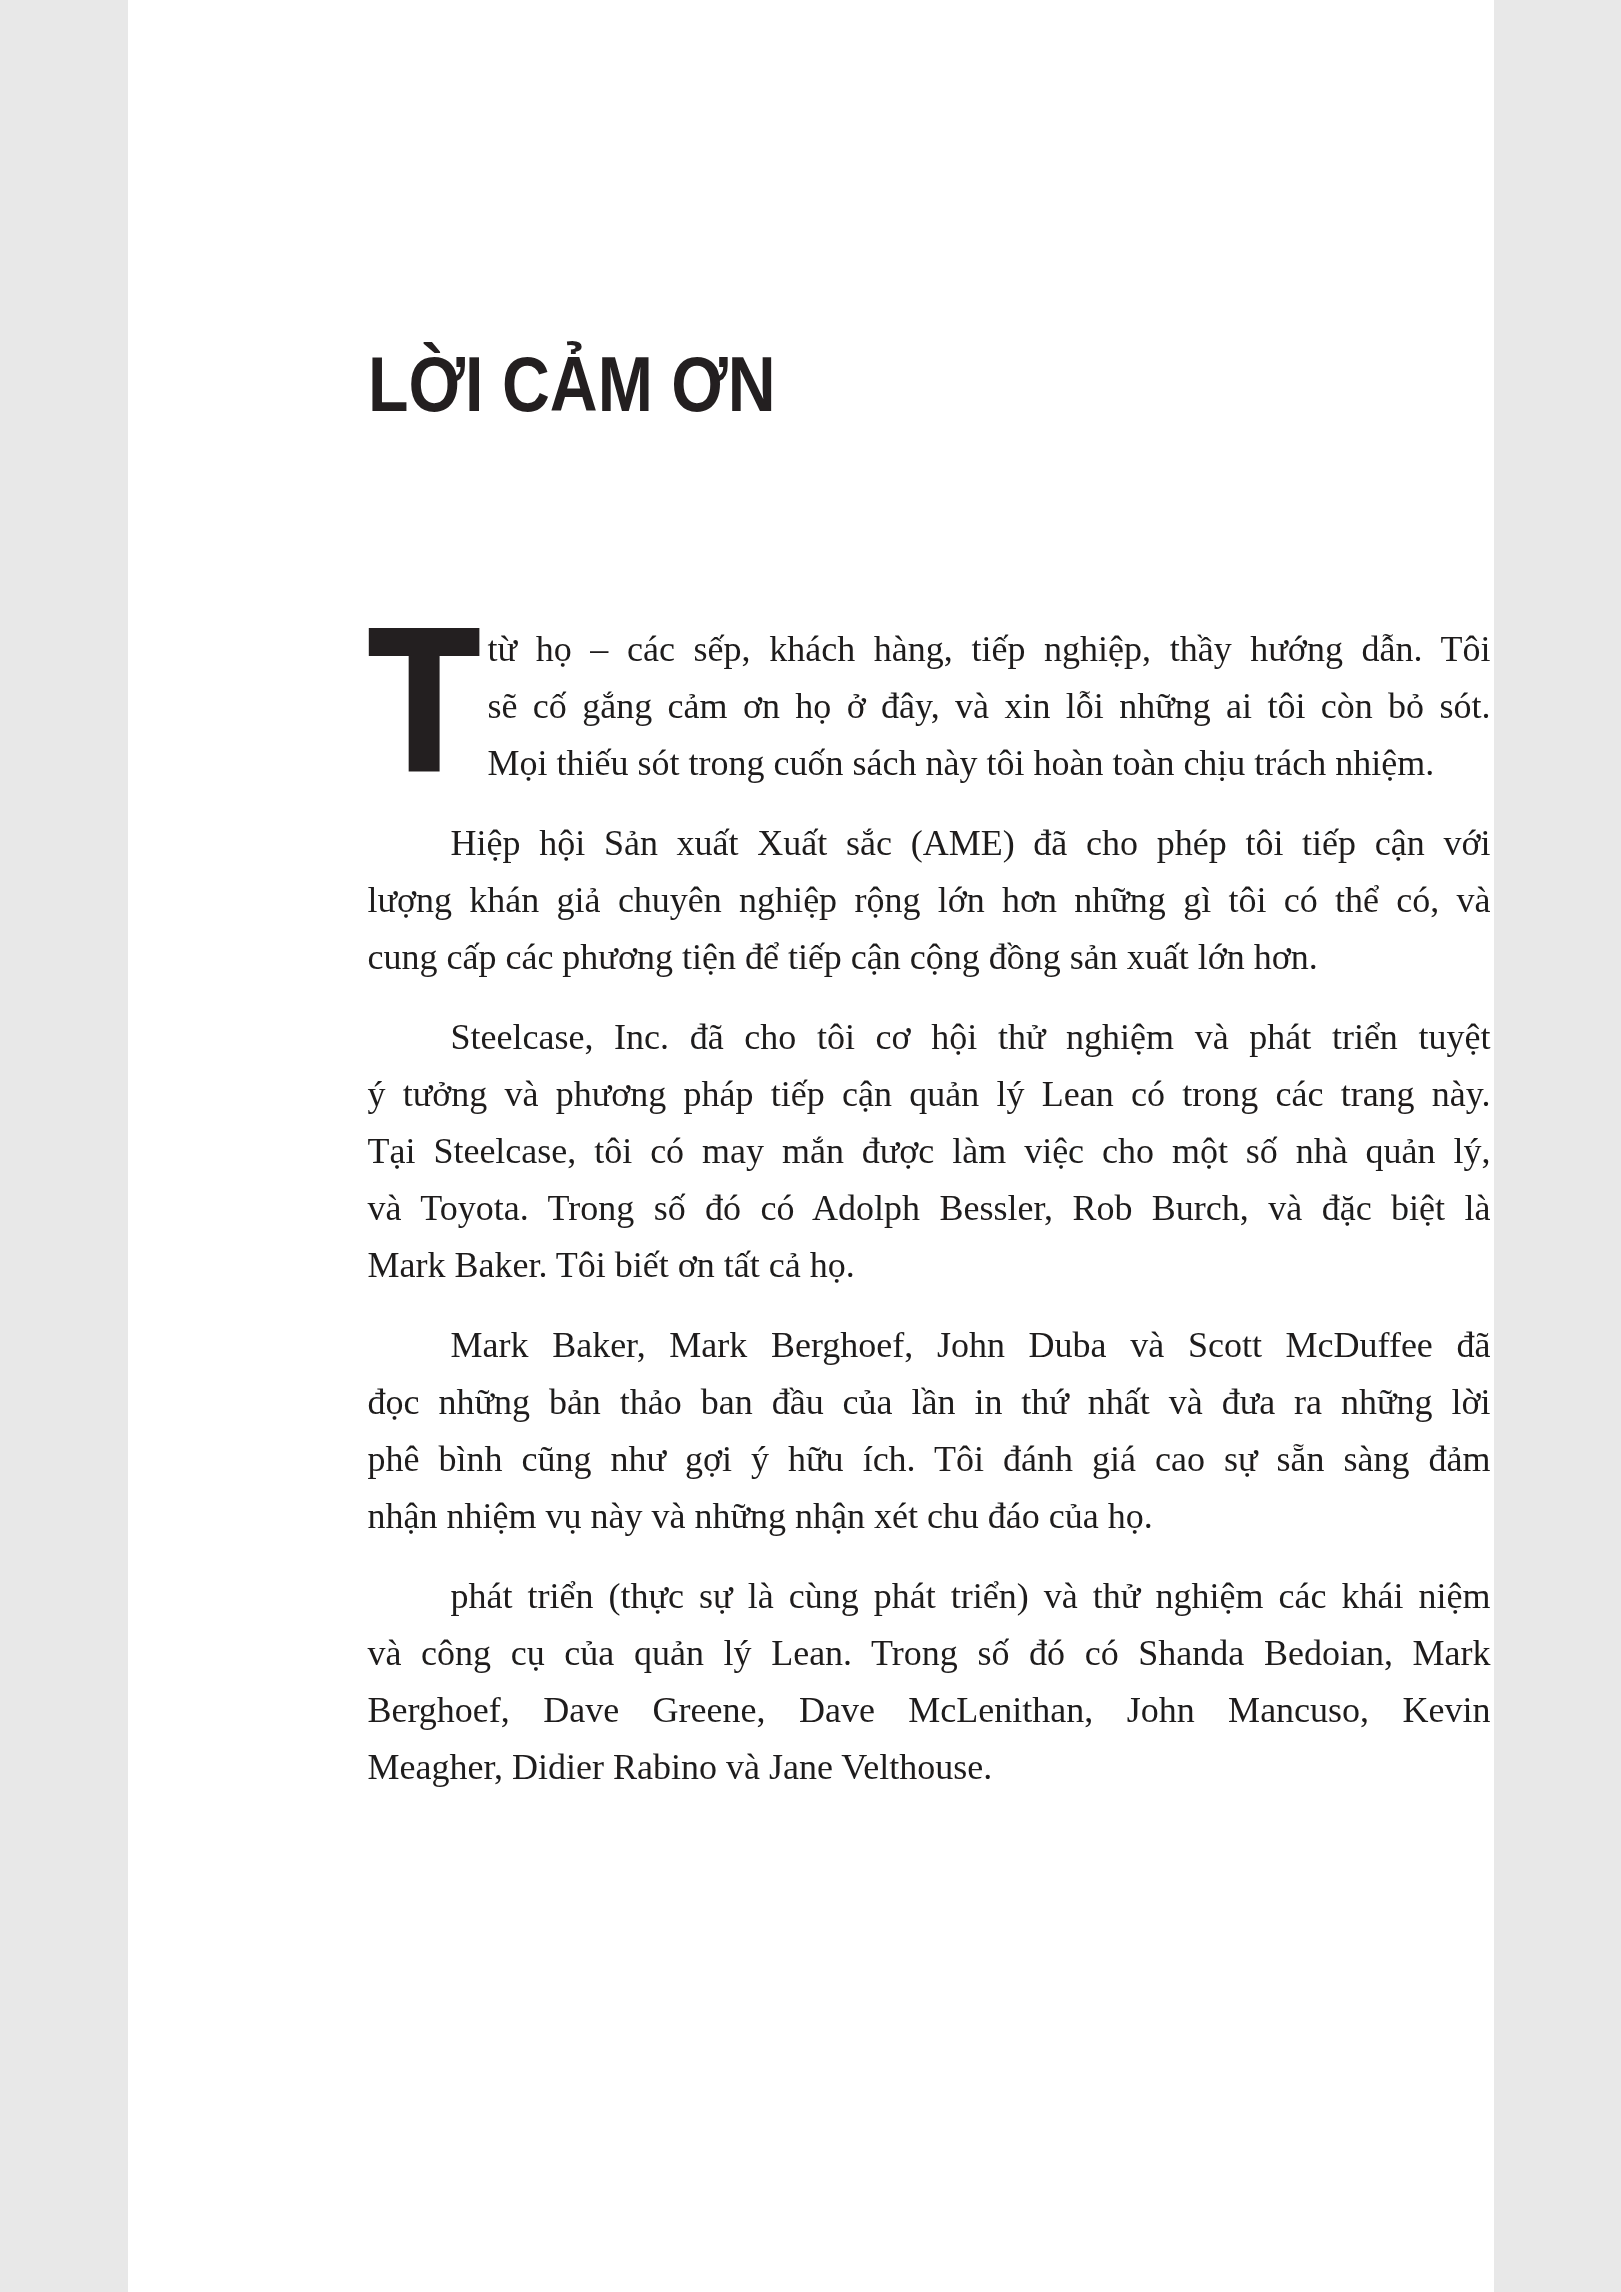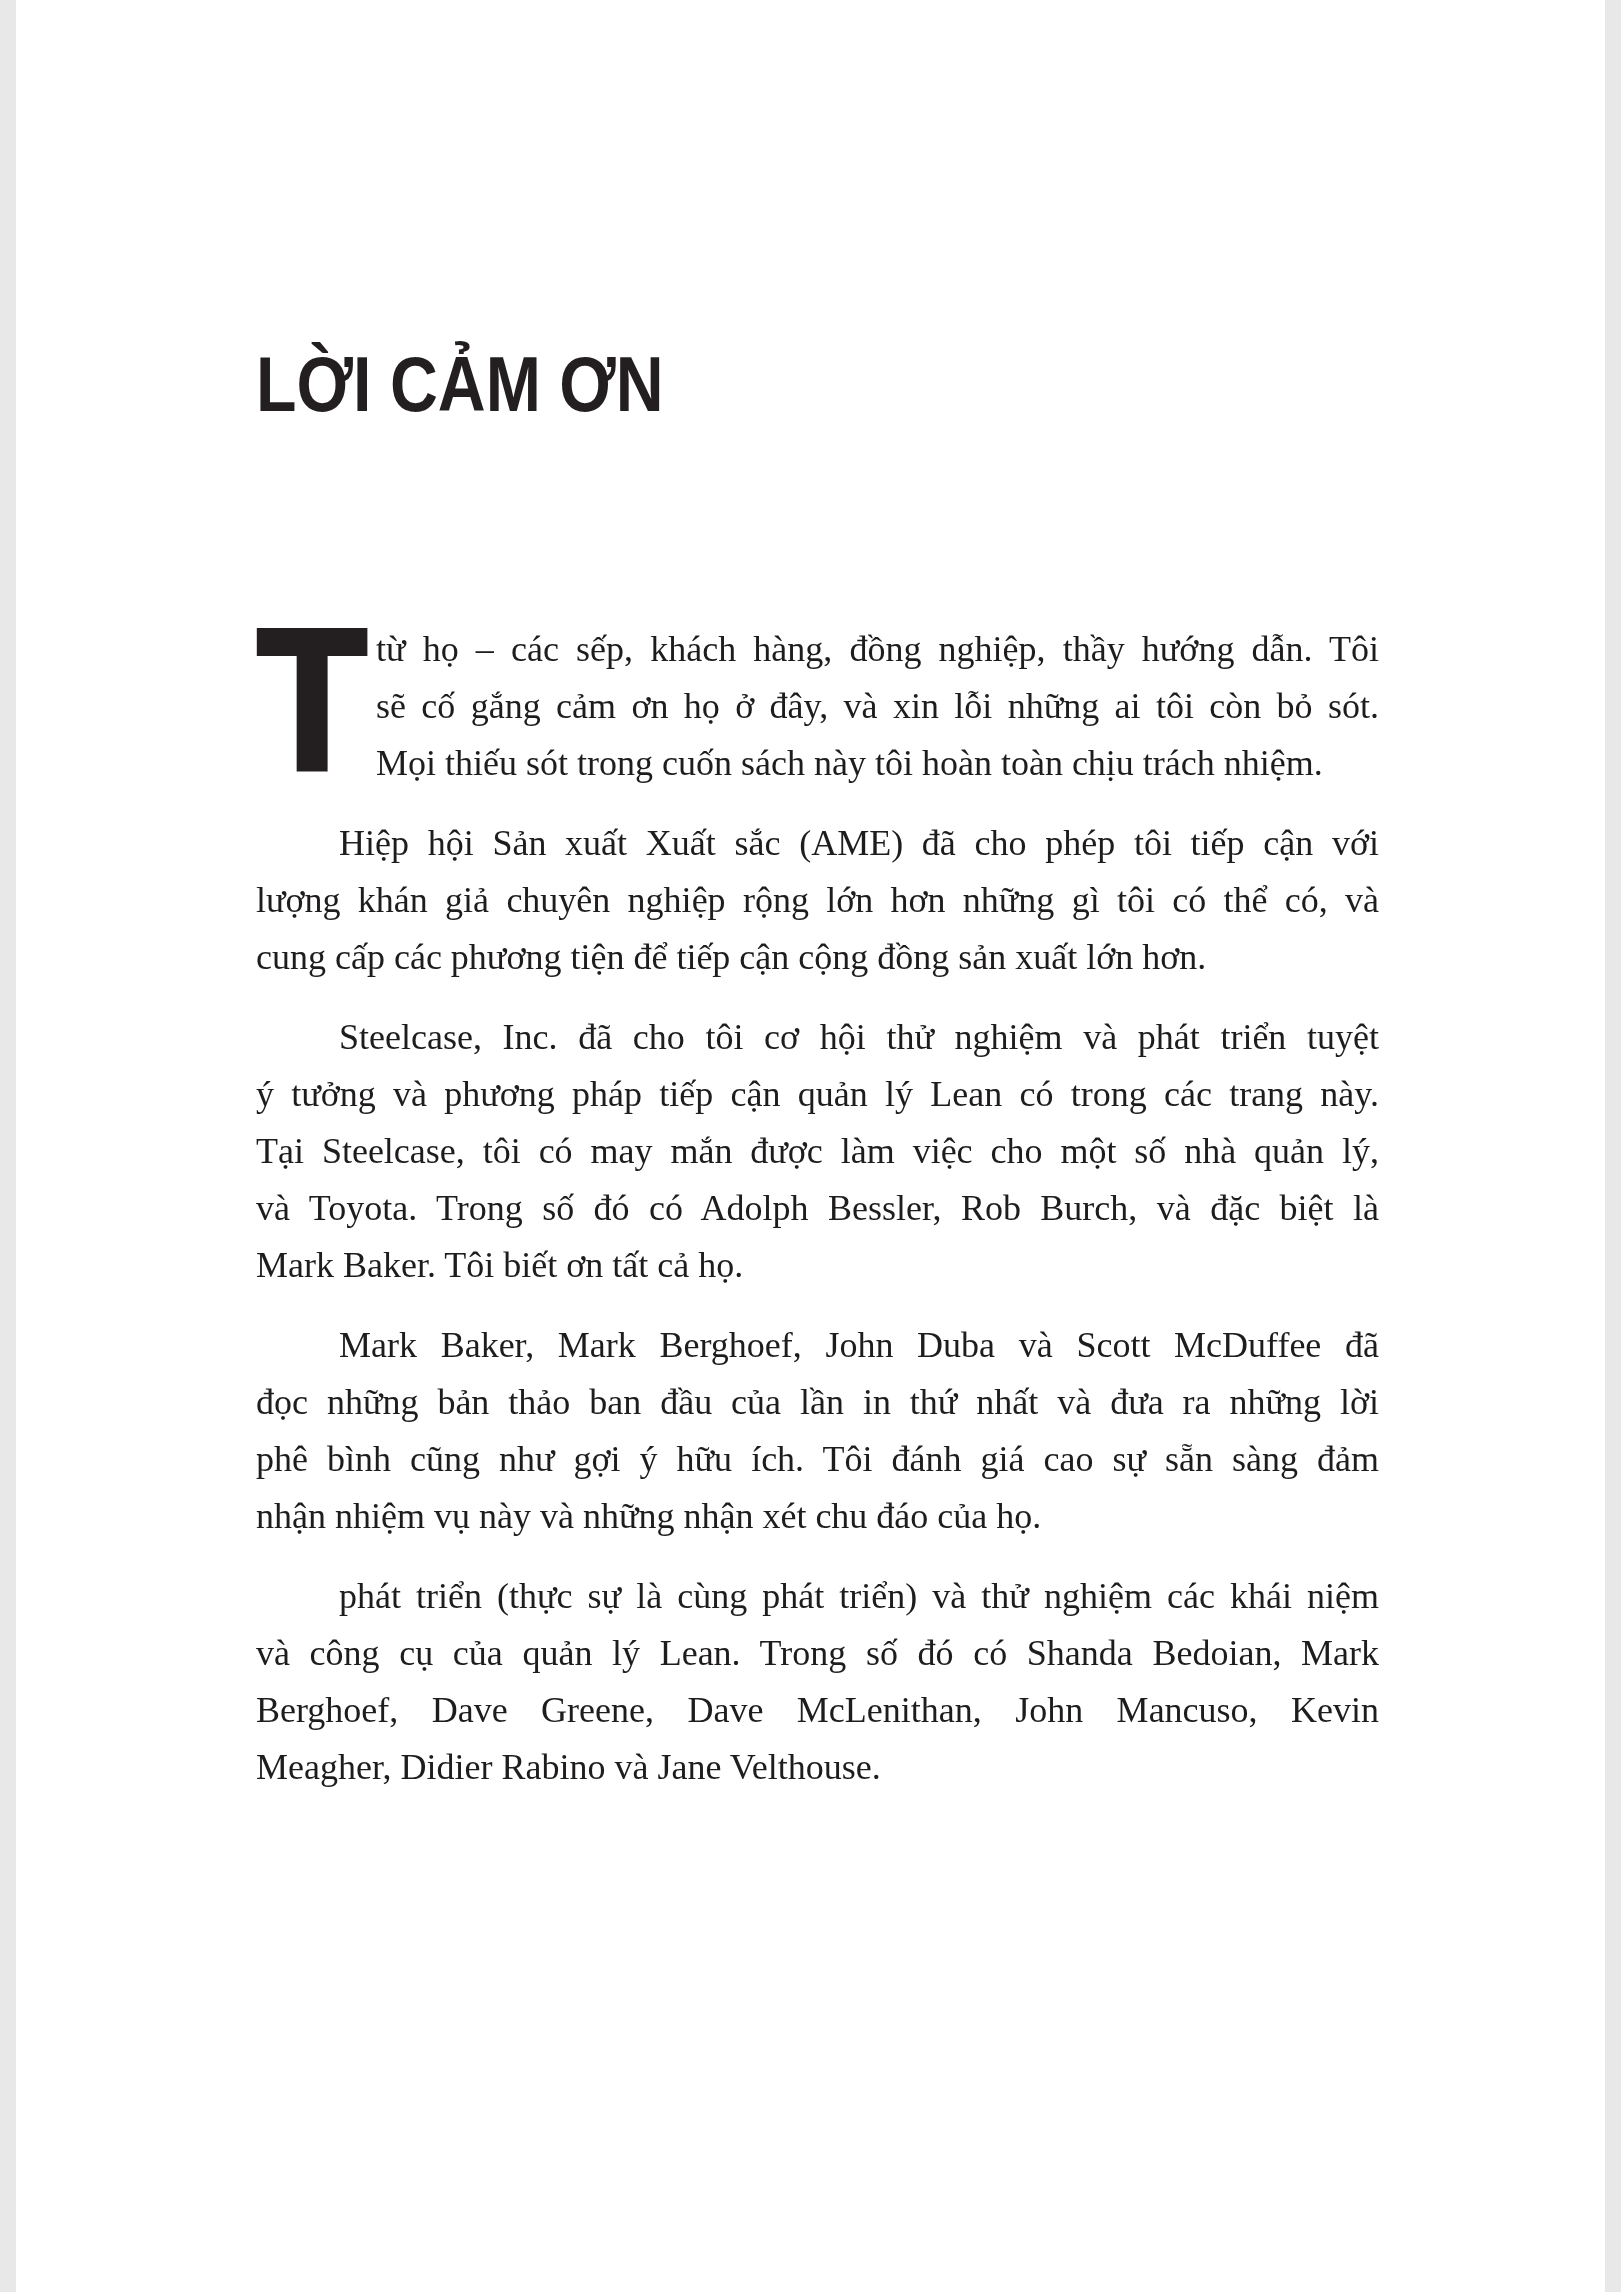--- a/index.html
+++ b/index.html
@@ -2,21 +2,21 @@
 <html lang="vi"><head>
 <meta charset="utf-8">
 <style>
   html, body {
     margin: 0;
     padding: 0;
     background: #e8e8e8;
   }
   .page {
     position: relative;
-    width: 1589px;
+    width: 1366px;
     height: 2293px;
     margin: 0 auto;
     background: #ffffff;
     overflow: hidden;
     font-family: "Liberation Serif", serif;
   }
   .chapter-title {
     position: absolute;
     left: 240px;
     top: 343px;
@@ -77,21 +77,21 @@
 </head>
 <body>
 
 <div class="page" style="background: rgb(255, 255, 255);">
   <h1 class="chapter-title" style="color: rgb(35, 31, 32);">LỜI CẢM ƠN</h1>
   <div class="body-text" style="color: rgb(30, 28, 28);">
       <p class="para first">
         <span class="drop-cap">
           <span class="drop-cap-letter" style="color: rgb(35, 31, 32);">T</span>
         </span>
-        <span class="line">từ họ – các sếp, khách hàng, đồng nghiệp, thầy hướng dẫn. Tôi</span>
+        <span class="line">từ họ – các sếp, khách hàng, tiếp nghiệp, thầy hướng dẫn. Tôi</span>
         <span class="line">sẽ cố gắng cảm ơn họ ở đây, và xin lỗi những ai tôi còn bỏ sót.</span>
         <span class="line last">Mọi thiếu sót trong cuốn sách này tôi hoàn toàn chịu trách nhiệm.</span>
       </p>
       <p class="para indent">
         <span class="line">Hiệp hội Sản xuất Xuất sắc (AME) đã cho phép tôi tiếp cận với</span>
         <span class="line">lượng khán giả chuyên nghiệp rộng lớn hơn những gì tôi có thể có, và</span>
         <span class="line last">cung cấp các phương tiện để tiếp cận cộng đồng sản xuất lớn hơn.</span>
       </p>
       <p class="para indent">
         <span class="line">Steelcase, Inc. đã cho tôi cơ hội thử nghiệm và phát triển tuyệt</span>

